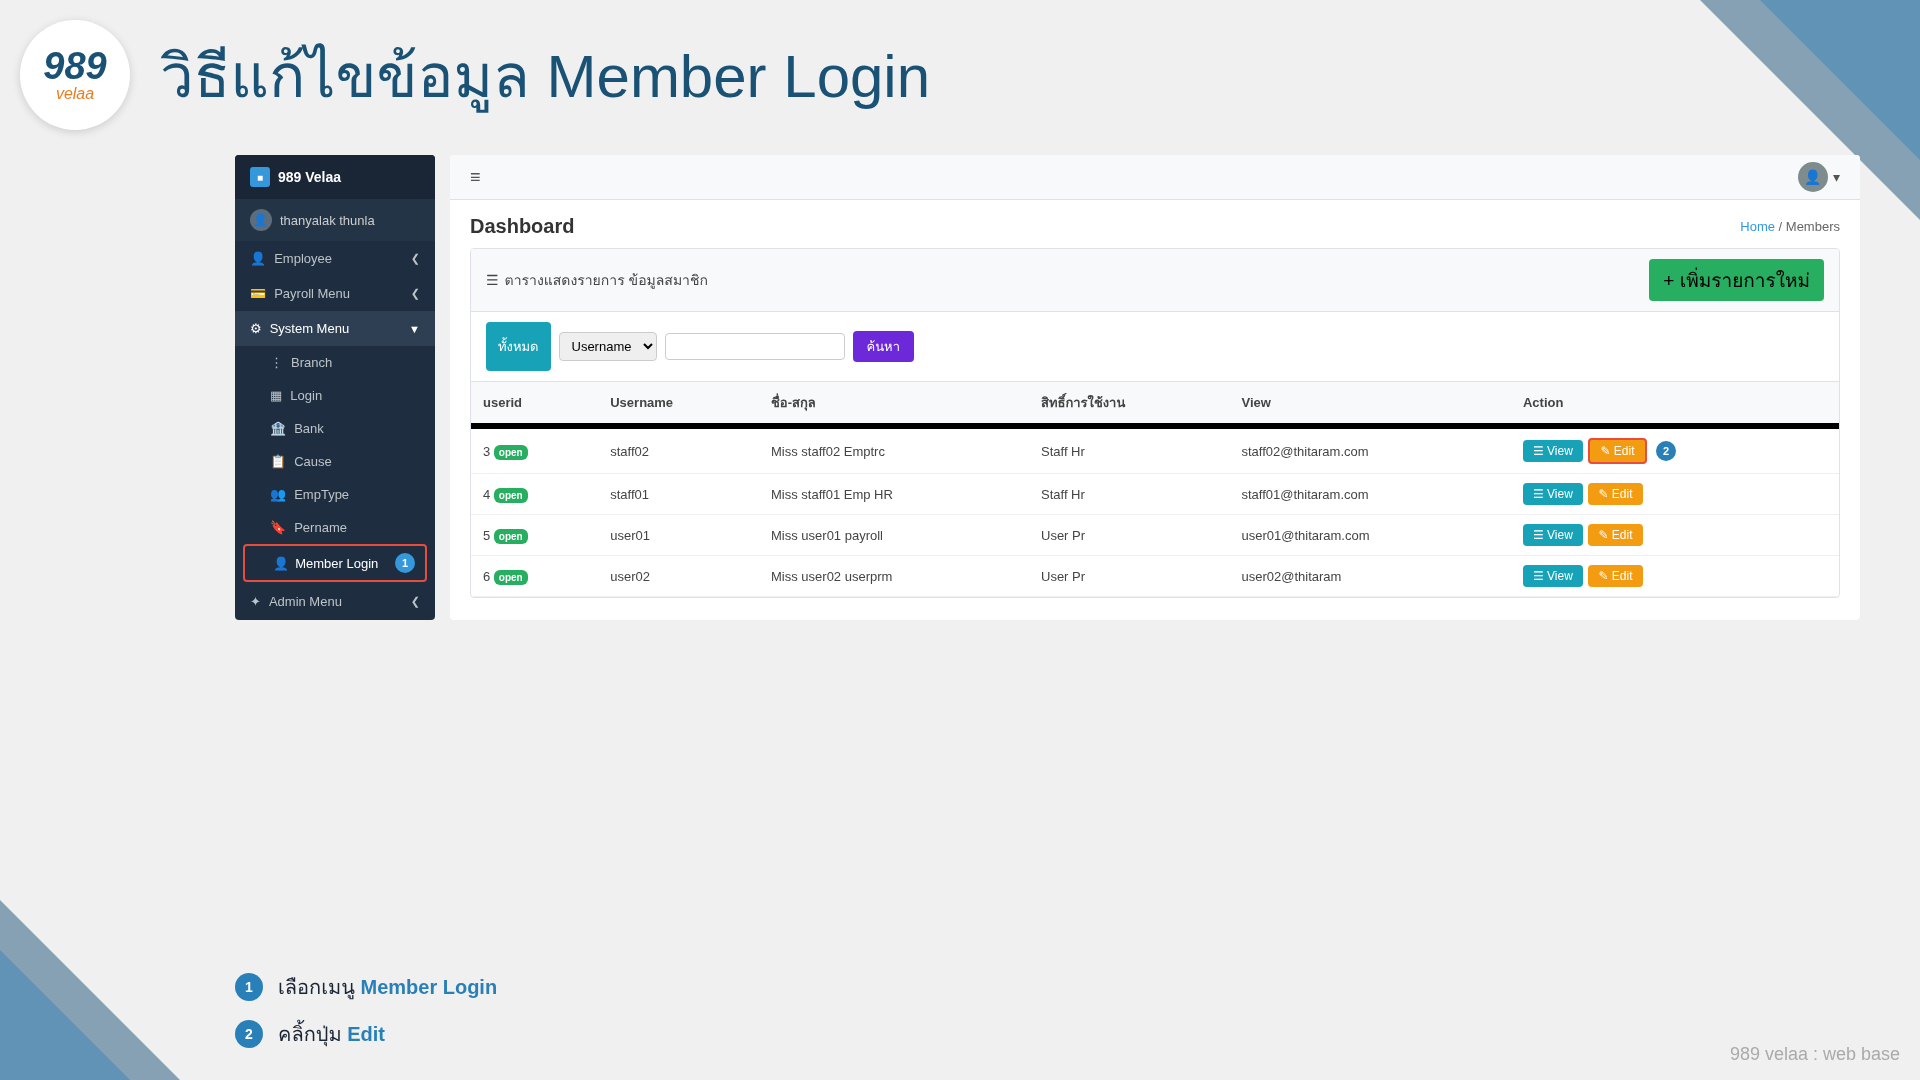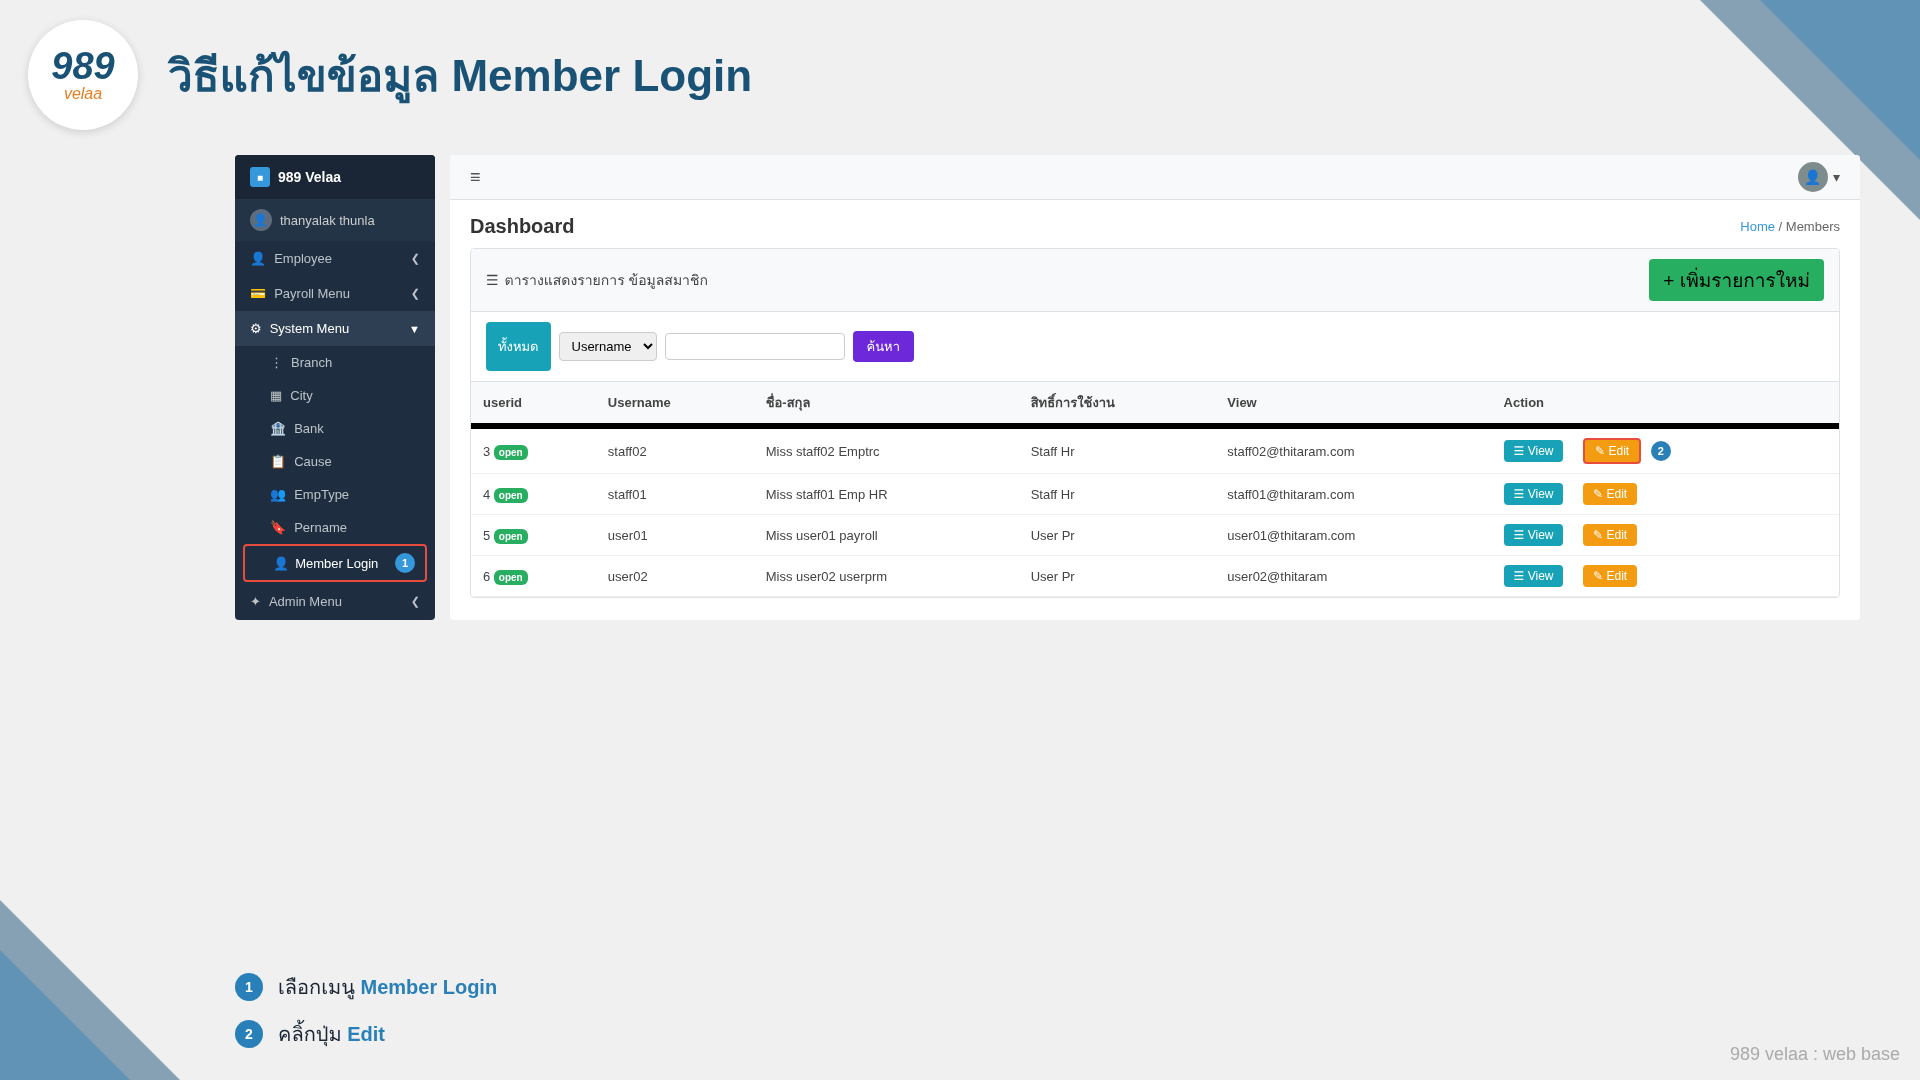--- a/index.html
+++ b/index.html
@@ -47,21 +47,21 @@
       border-style: solid;
       border-width: 130px 0 0 130px;
       border-color: transparent transparent transparent #2980b9;
       opacity: 0.4;
     }
 
     
     .header-area {
       position: absolute;
       top: 20px;
-      left: 28px;
+      left: 20px;
       right: 20px;
       display: flex;
       align-items: center;
       gap: 30px;
     }
     .logo-container {
       width: 110px;
       height: 110px;
       background: white;
       border-radius: 50%;
@@ -78,22 +78,22 @@
       line-height: 1;
       text-align: center;
     }
     .logo-text span {
       font-size: 13px;
       color: #e67e22;
       font-style: italic;
       display: block;
     }
     .page-title {
-      font-size: 44px;
-      font-weight: 700;
+      font-size: 60px;
+      font-weight: 400;
       color: #1a5276;
       text-align: center;
     }
 
     
     .main-content {
       position: absolute;
       top: 155px;
       left: 235px;
       right: 60px;
@@ -376,21 +376,21 @@
       font-weight: bold;
     }
     .btn-view {
       background: #17a2b8;
       color: white;
       border: none;
       padding: 4px 10px;
       border-radius: 4px;
       font-size: 12px;
       cursor: pointer;
-      margin-right: 16px;
+      margin-right: 2px;
     }
     .btn-edit {
       background: #f39c12;
       color: white;
       border: none;
       padding: 4px 10px;
       border-radius: 4px;
       font-size: 12px;
       cursor: pointer;
     }
@@ -483,21 +483,21 @@
       <span class="arrow">▼</span>
     </div>
 
     <div class="sidebar-sub-item">
       <span>⋮</span>
       <span>Branch</span>
     </div>
 
     <div class="sidebar-sub-item">
       <span>▦</span>
-      <span>City</span>
+      <span>Login</span>
     </div>
 
     <div class="sidebar-sub-item">
       <span>🏦</span>
       <span>Bank</span>
     </div>
 
     <div class="sidebar-sub-item">
       <span>📋</span>
       <span>Cause</span>

